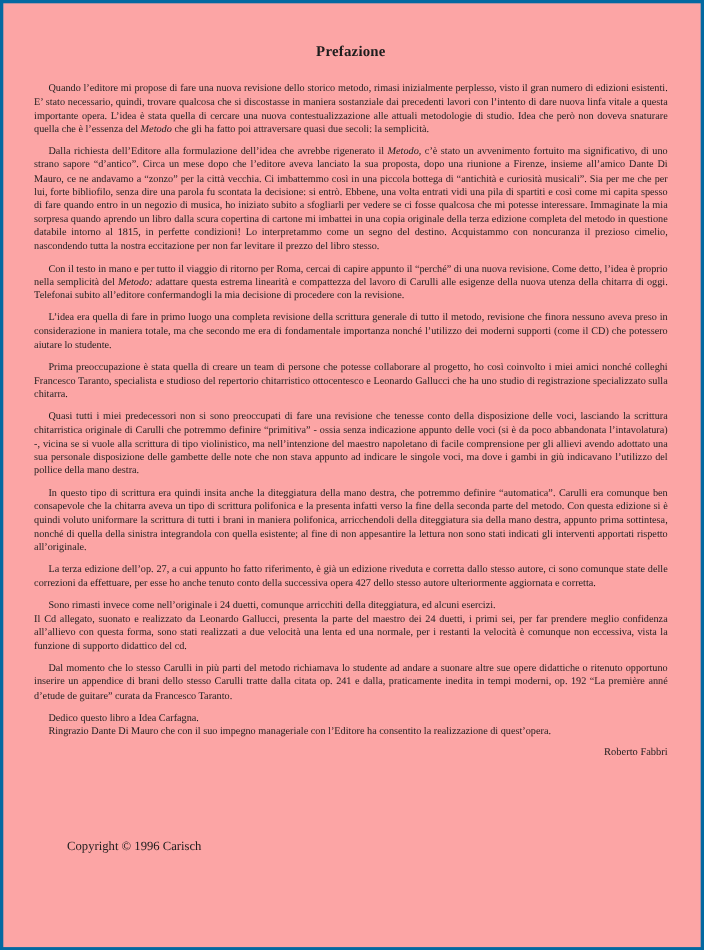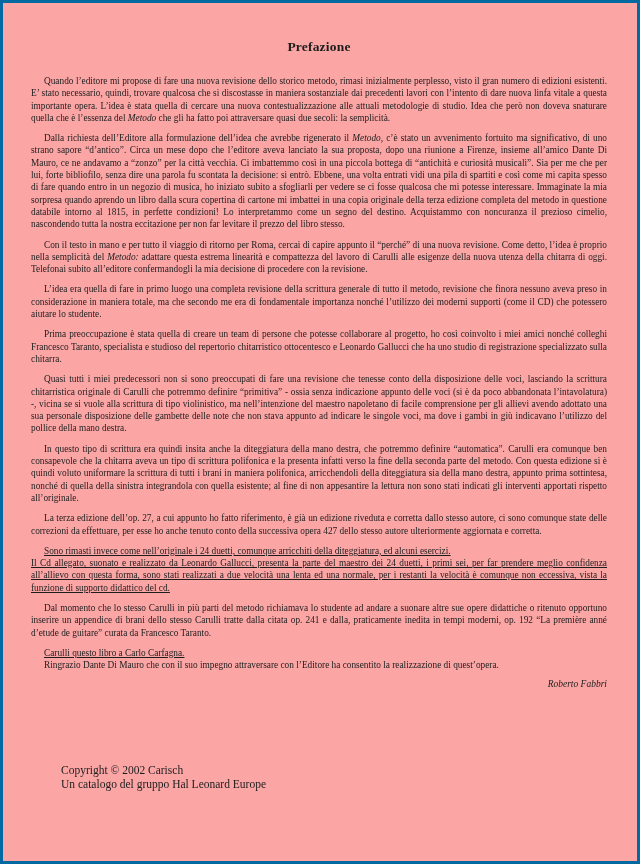--- a/index.html
+++ b/index.html
@@ -30,27 +30,26 @@
   }
   .body-text {
     font-size: 9.3px;
     line-height: 12.3px;
     text-align: justify;
   }
   .body-text p.para {
     margin: 0 0 8px 0;
     text-indent: 13px;
   }
-  .body-text p.para.noindent { text-indent: 0; text-decoration: underline; }
-  .body-text p.para.nogap { margin-bottom: 0; text-decoration: underline; }
+  .body-text p.para.noindent { text-indent: 0; }
+  .body-text p.para.nogap { margin-bottom: 0; }
   .body-text em { }
   .signature {
     margin-top: 7px;
     font-size: 9.5px;
-    font-style: italic;
     text-align: right;
   }
   .copyright {
     position: absolute;
     left: 58px;
     top: 761px;
     font-size: 11.5px;
     line-height: 13.6px;
     text-align: left;
     color: #1d1d1d;
@@ -67,22 +66,21 @@
         <p class="para"><span>Dalla richiesta dell’Editore alla formulazione dell’idea che avrebbe rigenerato il </span><em>Metodo,</em><span> c’è stato un avvenimento fortuito ma significativo, di uno strano sapore “d’antico”. Circa un mese dopo che l’editore aveva lanciato la sua proposta, dopo una riunione a Firenze, insieme all’amico Dante Di Mauro, ce ne andavamo a “zonzo” per la città vecchia. Ci imbattemmo così in una piccola bottega di “antichità e curiosità musicali”. Sia per me che per lui, forte bibliofilo, senza dire una parola fu scontata la decisione: si entrò. Ebbene, una volta entrati vidi  una pila di  spartiti  e  così come mi capita spesso di fare quando entro in un negozio di musica, ho iniziato subito a sfogliarli per vedere se ci fosse qualcosa che mi potesse interessare. Immaginate la mia sorpresa quando aprendo un libro dalla scura copertina di cartone mi imbattei in una copia originale della terza edizione completa del metodo in questione databile intorno al 1815, in perfette condizioni! Lo interpretammo come un segno del destino. Acquistammo con noncuranza il prezioso cimelio, nascondendo tutta la nostra eccitazione per non far levitare il prezzo del libro stesso.</span></p>
         <p class="para"><span>Con il testo in mano e per tutto il viaggio di ritorno per Roma, cercai di capire appunto il “perché” di una nuova revisione. Come detto, l’idea è proprio nella semplicità del </span><em>Metodo:</em><span> adattare questa estrema linearità e compattezza del lavoro di Carulli alle esigenze della nuova utenza della chitarra di oggi. Telefonai subito all’editore confermandogli la mia decisione di procedere con la revisione.</span></p>
         <p class="para"><span>L’idea era quella di fare in primo luogo una completa revisione della scrittura generale di tutto il metodo, revisione che finora nessuno aveva preso in considerazione in maniera totale, ma che secondo me era di fondamentale importanza nonché l’utilizzo dei moderni supporti (come il CD) che potessero aiutare lo studente.</span></p>
         <p class="para"><span>Prima preoccupazione è stata quella di creare un team di persone che potesse collaborare al progetto, ho così coinvolto i miei amici nonché colleghi Francesco Taranto, specialista e studioso del repertorio chitarristico ottocentesco e Leonardo Gallucci che ha uno studio di registrazione specializzato sulla chitarra.</span></p>
         <p class="para"><span>Quasi tutti i miei predecessori non si sono preoccupati di fare una revisione che tenesse conto della disposizione delle voci, lasciando la scrittura chitarristica originale di Carulli che potremmo definire “primitiva” - ossia senza indicazione appunto delle voci (si è da poco abbandonata l’intavolatura) -, vicina se si vuole alla scrittura di tipo violinistico, ma nell’intenzione del maestro napoletano di facile comprensione per gli allievi avendo adottato una sua personale disposizione delle gambette delle note che non stava appunto ad indicare le singole voci, ma dove i gambi in giù indicavano l’utilizzo del pollice della mano destra.</span></p>
         <p class="para"><span>In questo tipo di scrittura era quindi insita anche la diteggiatura della mano destra, che potremmo definire “automatica”. Carulli era comunque ben consapevole che la chitarra aveva un tipo di scrittura polifonica e la presenta infatti verso la fine della seconda parte del metodo. Con questa edizione si è quindi voluto uniformare la scrittura di tutti i brani in maniera polifonica, arricchendoli della diteggiatura sia della mano destra, appunto prima sottintesa, nonché di quella della sinistra integrandola con quella esistente; al fine di non appesantire la lettura non sono stati indicati gli interventi apportati rispetto all’originale.</span></p>
         <p class="para"><span>La terza edizione dell’op. 27, a cui appunto ho fatto riferimento, è già un edizione riveduta e corretta dallo stesso autore, ci sono comunque state delle correzioni da effettuare, per esse ho anche tenuto conto della successiva opera 427 dello stesso autore ulteriormente aggiornata e corretta.</span></p>
         <p class="para nogap"><span>Sono rimasti invece come nell’originale i 24 duetti, comunque arricchiti della diteggiatura, ed alcuni esercizi.</span></p>
         <p class="para noindent"><span>Il Cd allegato, suonato e realizzato da Leonardo Gallucci, presenta la parte del maestro dei 24 duetti, i primi sei, per far prendere meglio confidenza all’allievo con questa forma, sono stati realizzati a due velocità una lenta ed una normale, per i restanti la velocità è comunque non eccessiva, vista la funzione di supporto didattico del cd.</span></p>
         <p class="para"><span>Dal momento che lo stesso Carulli in più parti del metodo richiamava lo studente ad andare a suonare altre sue opere didattiche o ritenuto opportuno inserire un appendice di brani dello stesso Carulli tratte dalla citata op. 241 e dalla, praticamente inedita in tempi moderni, op. 192 “La première anné d’etude de guitare” curata da Francesco Taranto.</span></p>
-        <p class="para nogap"><span>Carulli questo libro a Carlo Carfagna.</span></p>
-        <p class="para"><span>Ringrazio Dante Di Mauro che con il suo impegno attraversare con l’Editore ha consentito la realizzazione di quest’opera.</span></p>
+        <p class="para nogap"><span>Dedico questo libro a Idea Carfagna.</span></p>
+        <p class="para"><span>Ringrazio Dante Di Mauro che con il suo impegno manageriale con l’Editore ha consentito la realizzazione di quest’opera.</span></p>
       </div>
     <div class="signature">Roberto Fabbri</div>
   </div>
   <div class="copyright">
-    <div>Copyright © 2002 Carisch</div>
-    <div>Un catalogo del gruppo Hal Leonard Europe</div>
+    <div>Copyright © 1996 Carisch</div>
   </div>
 </div>
 
 </body></html>

